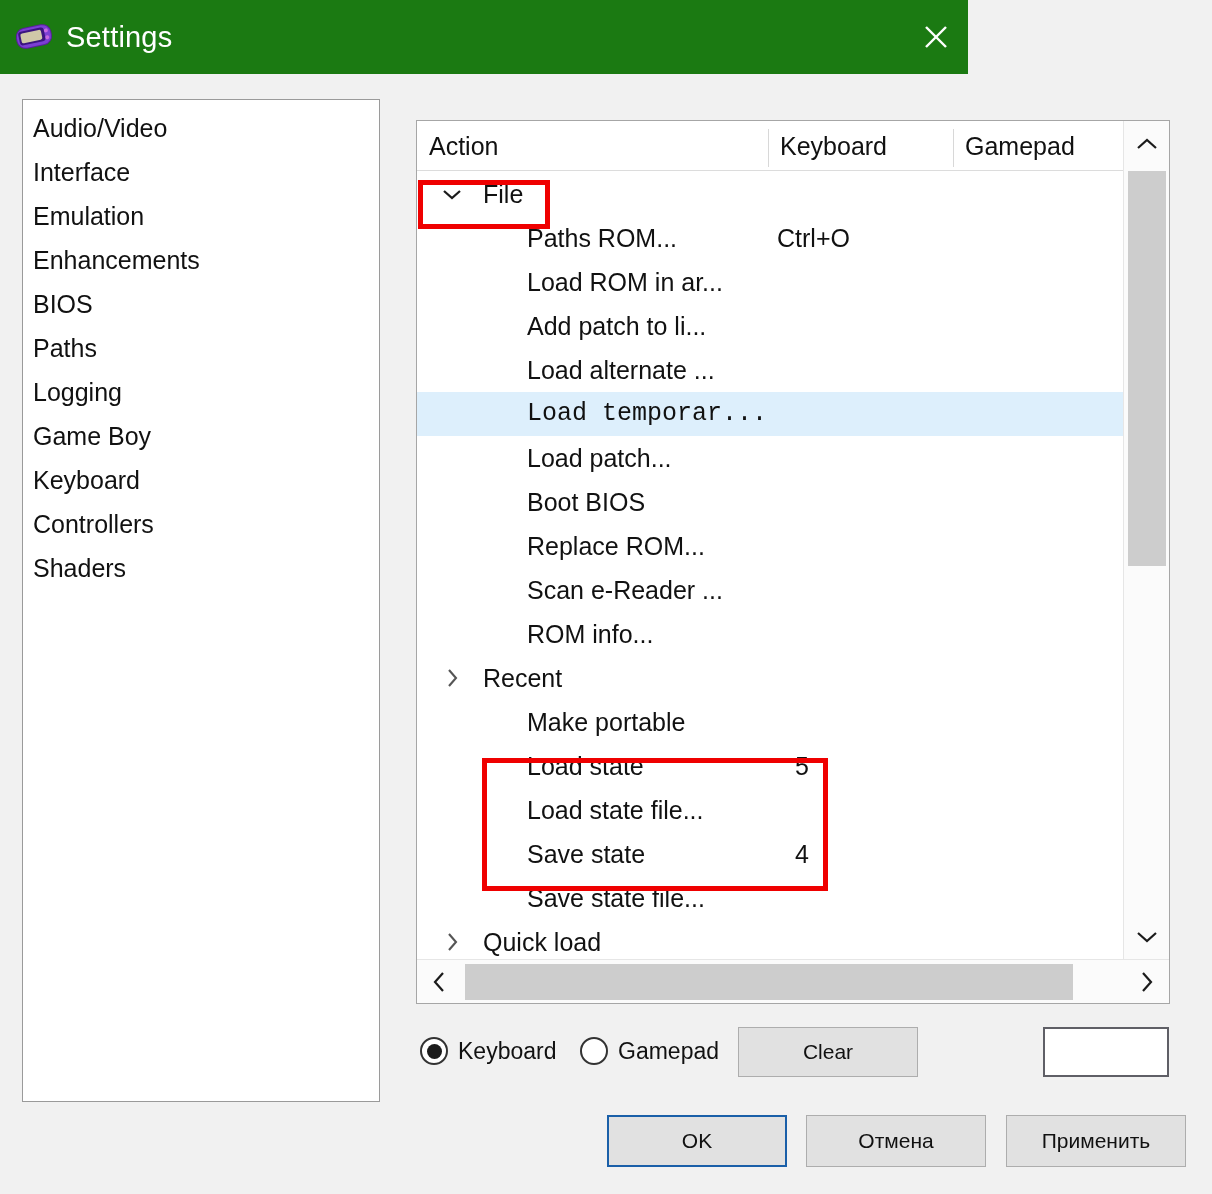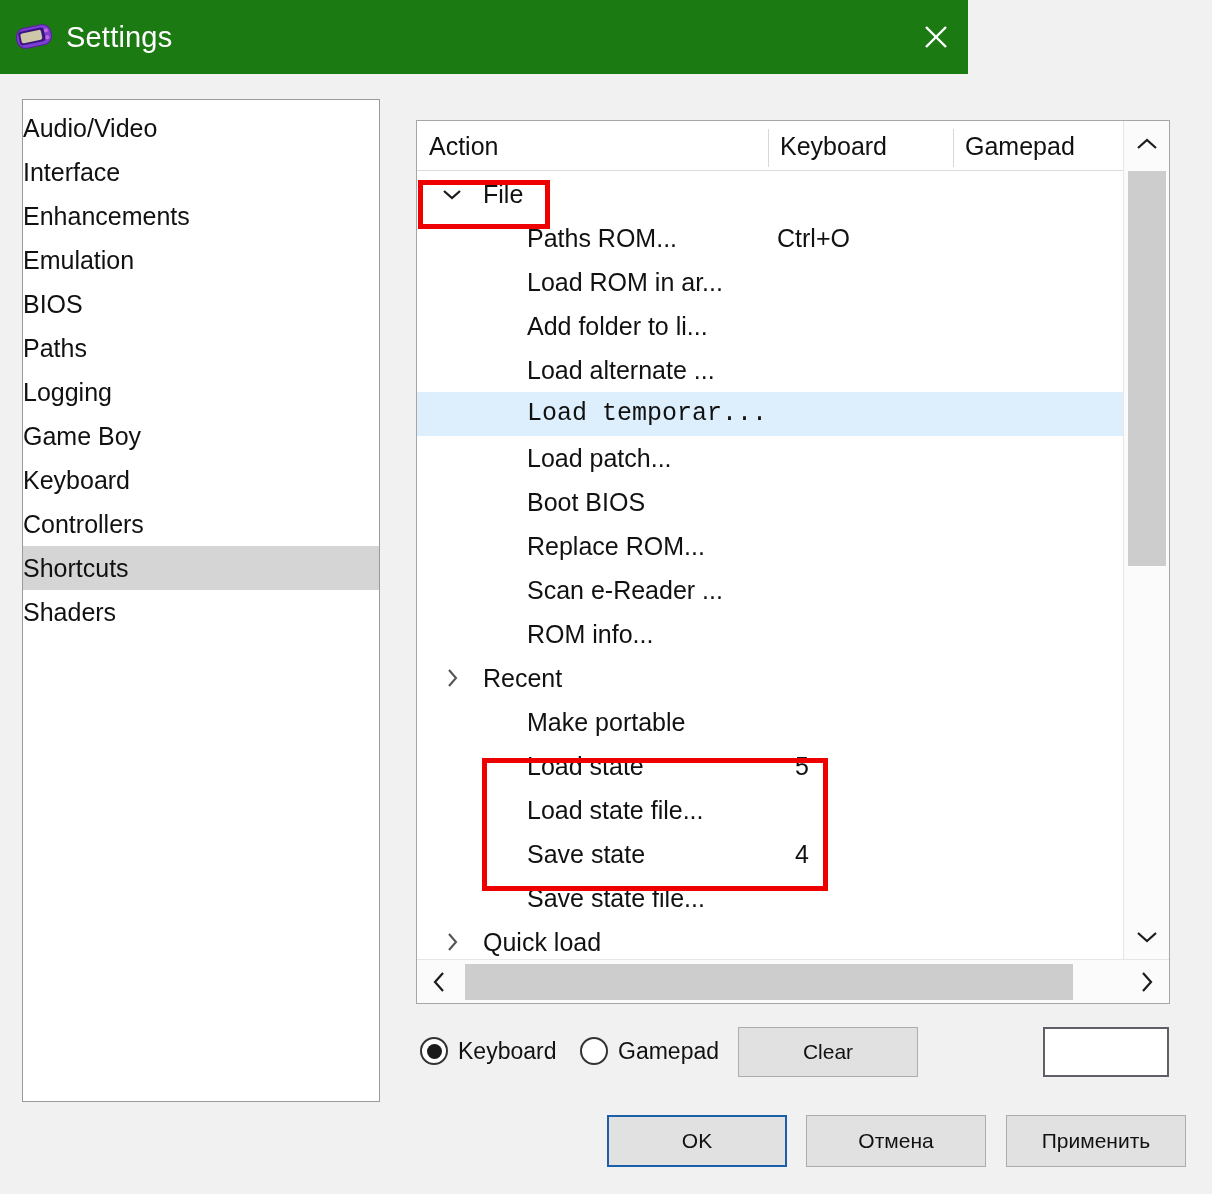--- a/index.html
+++ b/index.html
@@ -40,20 +40,21 @@
   #cat-list {
     position: absolute; left: 22px; top: 99px;
     width: 358px; height: 1003px;
     background: #ffffff;
     border: 1px solid #9a9a9a;
     overflow: hidden;
     padding-top: 6px;
   }
   .cat-item {
     height: 44px; line-height: 44px;
+    padding-left: 10px;
     font-size: 25px; color: #111;
     white-space: nowrap;
     cursor: default;
   }
   .cat-item.selected {
     background: #d5d5d5;
   }
 
   
   #table-panel {
@@ -244,29 +245,28 @@
     <svg width="30" height="30" viewBox="0 0 30 30">
       <line x1="5" y1="5" x2="25" y2="25" stroke="#ffffff" stroke-width="2.4"></line>
       <line x1="25" y1="5" x2="5" y2="25" stroke="#ffffff" stroke-width="2.4"></line>
     </svg>
   </div>
 </div>
 
 <div id="cat-list">
     <div class="cat-item">Audio/Video</div>
     <div class="cat-item">Interface</div>
+    <div class="cat-item">Emulation</div>
     <div class="cat-item">Enhancements</div>
-    <div class="cat-item">Emulation</div>
     <div class="cat-item">BIOS</div>
     <div class="cat-item">Paths</div>
     <div class="cat-item">Logging</div>
     <div class="cat-item">Game Boy</div>
     <div class="cat-item">Keyboard</div>
     <div class="cat-item">Controllers</div>
-    <div class="cat-item selected">Shortcuts</div>
     <div class="cat-item">Shaders</div>
   </div>
 
 <div id="table-panel">
 
   <div id="table-head">
     <div class="th action">Action</div>
     <div class="sep s1"></div>
     <div class="th keyboard">Keyboard</div>
     <div class="sep s2"></div>
@@ -283,21 +283,21 @@
         <span class="label">File</span>
       </div>
       <div class="row child">
         <span class="label">Paths ROM...</span>
         <span class="shortcut">Ctrl+O</span>
       </div>
       <div class="row child">
         <span class="label">Load ROM in ar...</span>
       </div>
       <div class="row child">
-        <span class="label">Add folder to li...</span>
+        <span class="label">Add patch to li...</span>
       </div>
       <div class="row child">
         <span class="label">Load alternate ...</span>
       </div>
       <div class="row child hovered">
         <span class="label">Load temporar...</span>
       </div>
       <div class="row child">
         <span class="label">Load patch...</span>
       </div>

